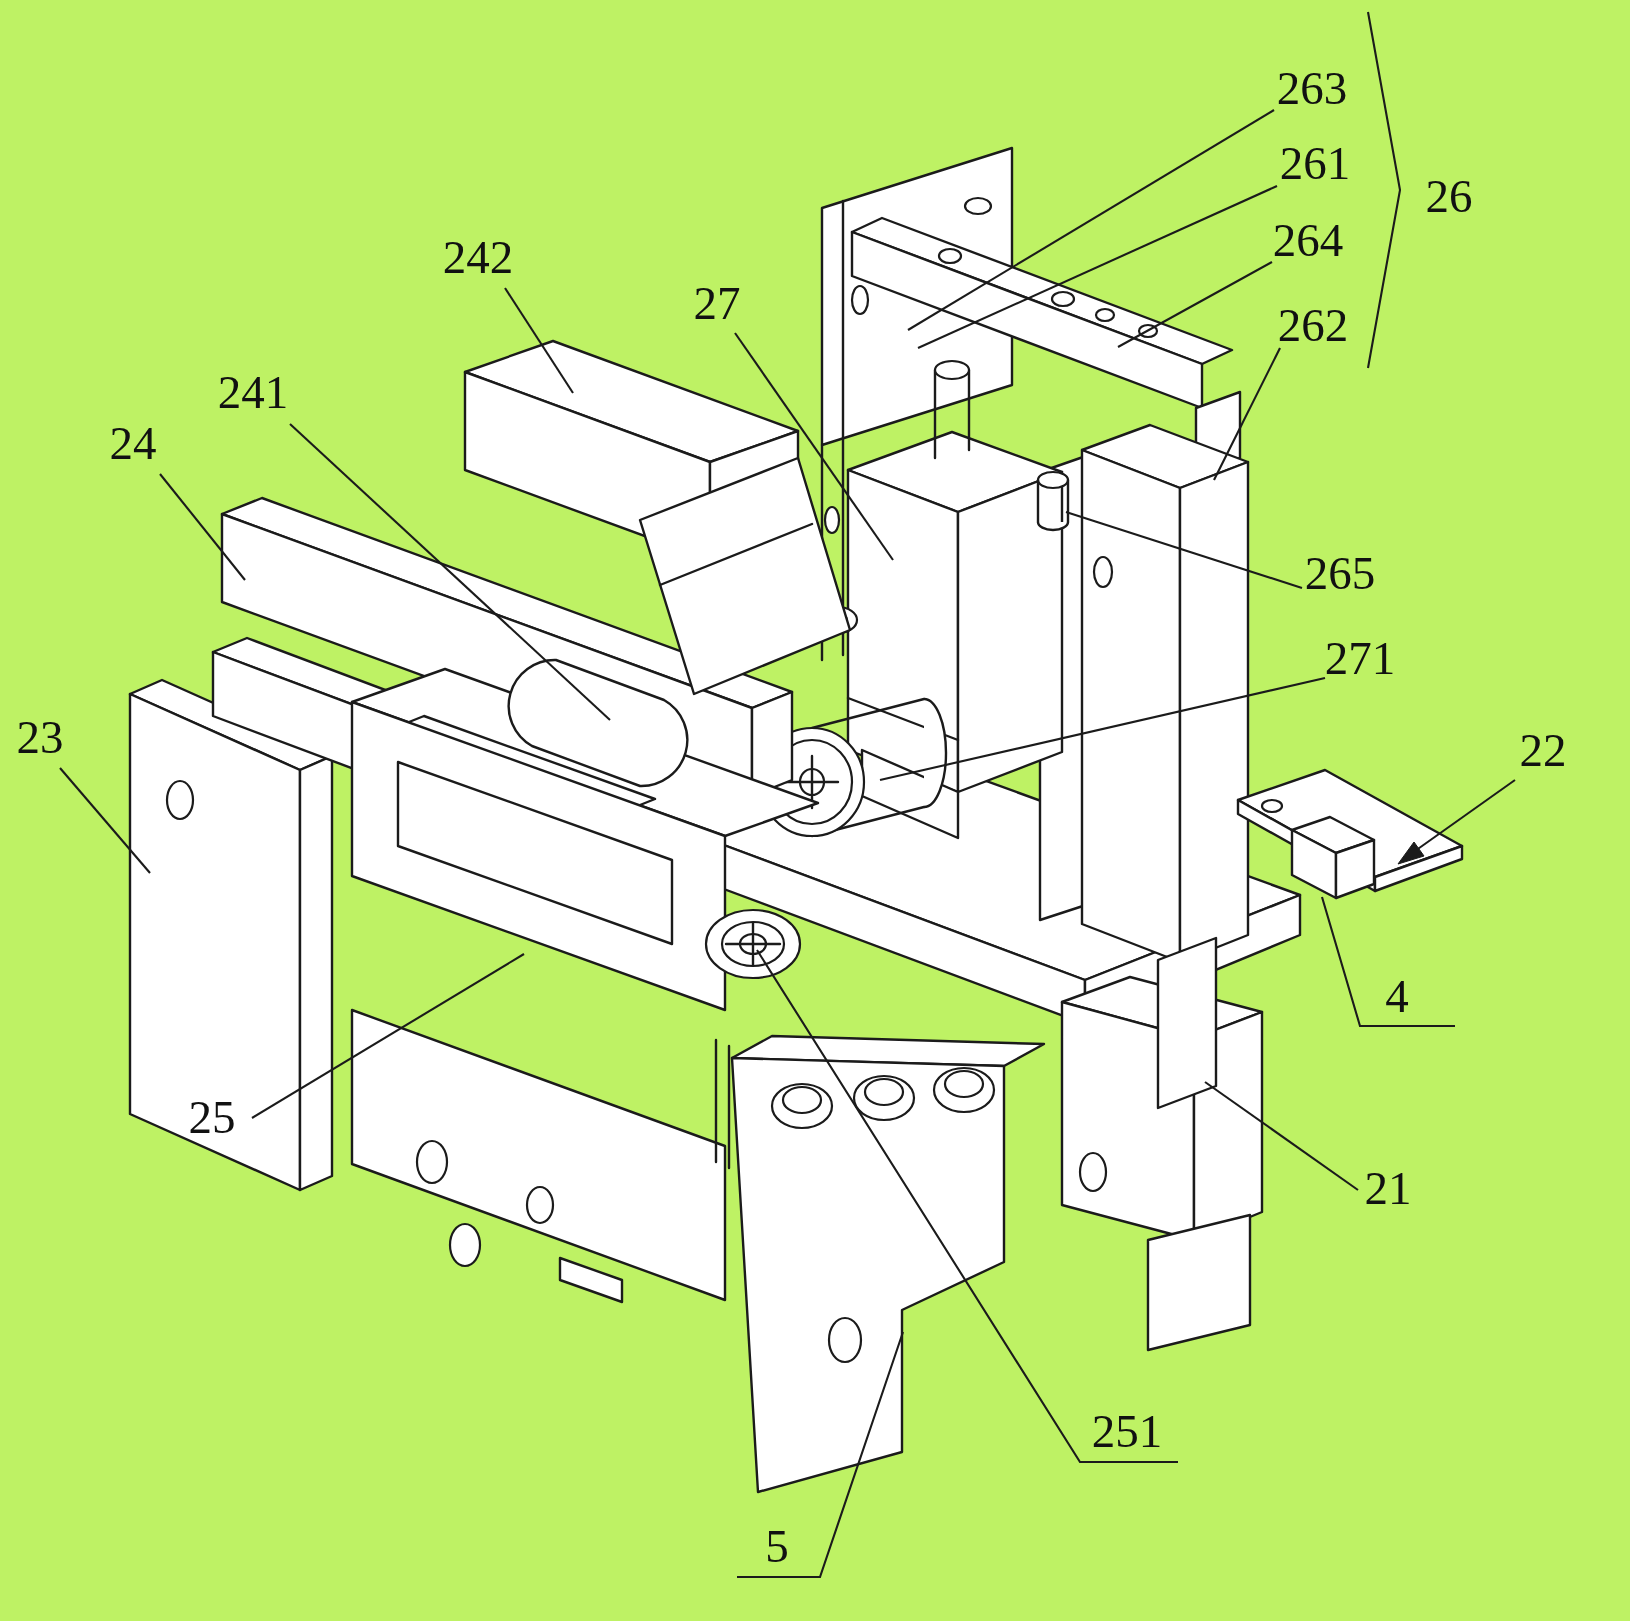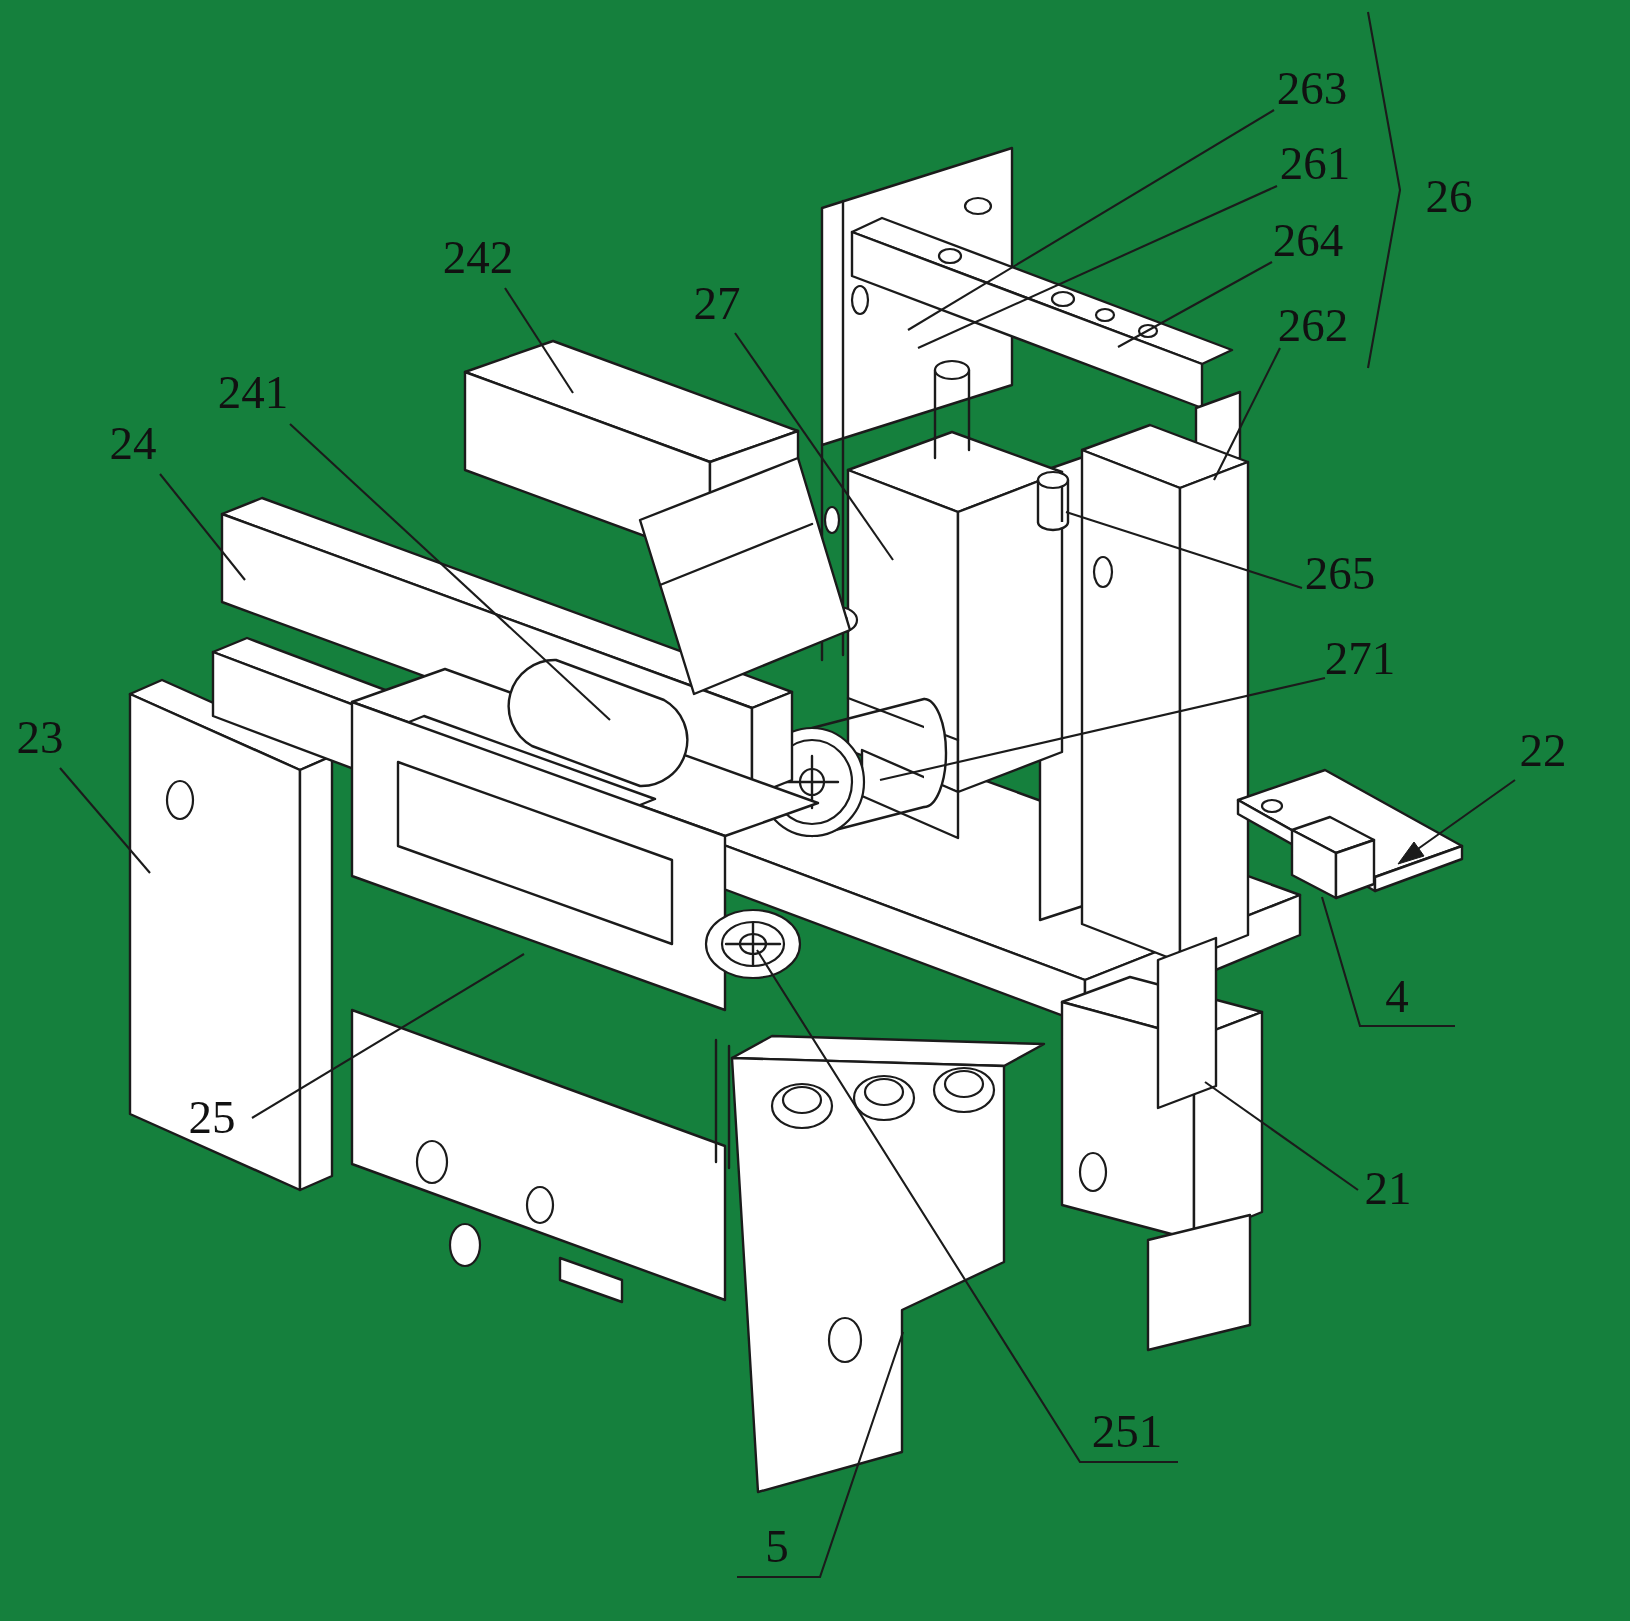--- a/index.html
+++ b/index.html
@@ -1,16 +1,16 @@
 <!DOCTYPE html>
 <html><head>
 <meta charset="utf-8">
 <style>
   html,body{margin:0;padding:0;background:#ffffff;}
-  .canvas{position:relative;width:1630px;height:1621px;background:#15803d;overflow:hidden;}
+  .canvas{position:relative;width:1630px;height:1621px;background:#bef264;overflow:hidden;}
   svg{display:block;width:100%;height:100%;}
   .part polygon,.part path{fill:#ffffff;stroke:#1b1b1b;stroke-width:2.4;stroke-linejoin:round;}
   .part ellipse{fill:#ffffff;stroke:#1b1b1b;stroke-width:2.2;}
   .part line{stroke:#1b1b1b;stroke-width:2.4;stroke-linecap:round;}
   .leaders line,.leaders polyline{fill:none;stroke:#1b1b1b;stroke-width:2.1;}
   .leaders polygon{fill:#1b1b1b;stroke:#1b1b1b;}
   .labels text{font-family:"Liberation Serif",serif;font-size:47px;fill:#111111;text-anchor:middle;}
 </style>
 </head>
 <body>

